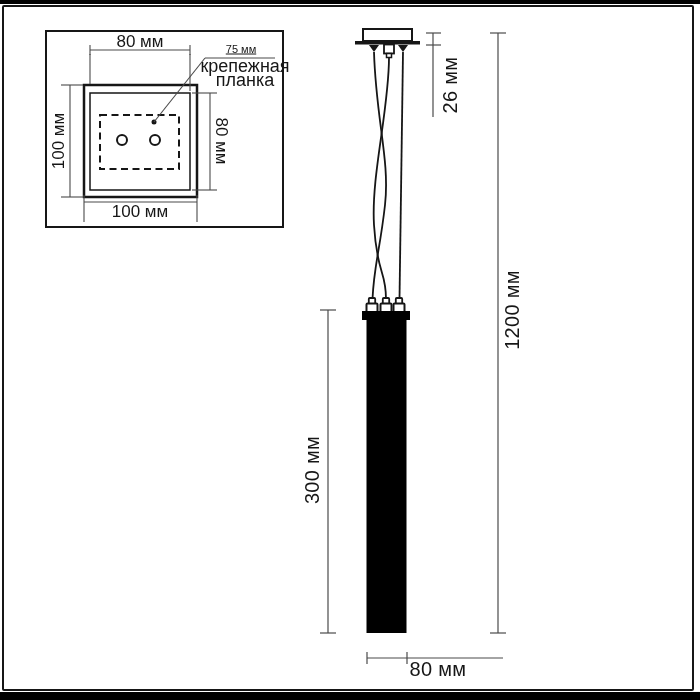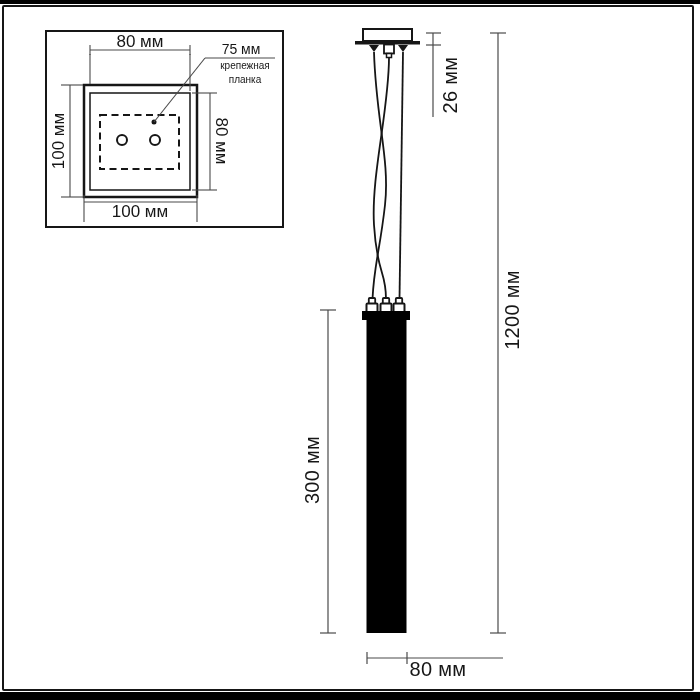--- a/index.html
+++ b/index.html
@@ -21,24 +21,24 @@
   .inset svg{position:absolute;left:0;top:0;}
   .main-svg{position:absolute;left:0;top:0;}
   .lbl{
     position:absolute;white-space:nowrap;color:#161616;
     transform:translate(-50%,-50%);line-height:1;
   }
   .lbl.rot-ccw{transform:translate(-50%,-50%) rotate(-90deg);}
   .lbl.rot-cw{transform:translate(-50%,-50%) rotate(90deg);}
   .dim-main{font-size:20px;letter-spacing:.3px;}
   .dim-inset{font-size:17px;}
-  .callout-value{font-size:14px;}
+  .callout-value{font-size:11px;text-decoration:underline;}
   .callout-name{
     position:absolute;transform:translate(-50%,-50%);
-    font-size:10px;line-height:14px;text-align:center;white-space:nowrap;
+    font-size:18px;line-height:14px;text-align:center;white-space:nowrap;
   }
 </style>
 </head>
 <body>
 
 <div id="edge-top" class="edge-bar"></div>
 <div id="edge-bottom" class="edge-bar"></div>
 <div class="outer-border"></div>
 
 <svg class="main-svg" width="700" height="700" viewBox="0 0 700 700">

